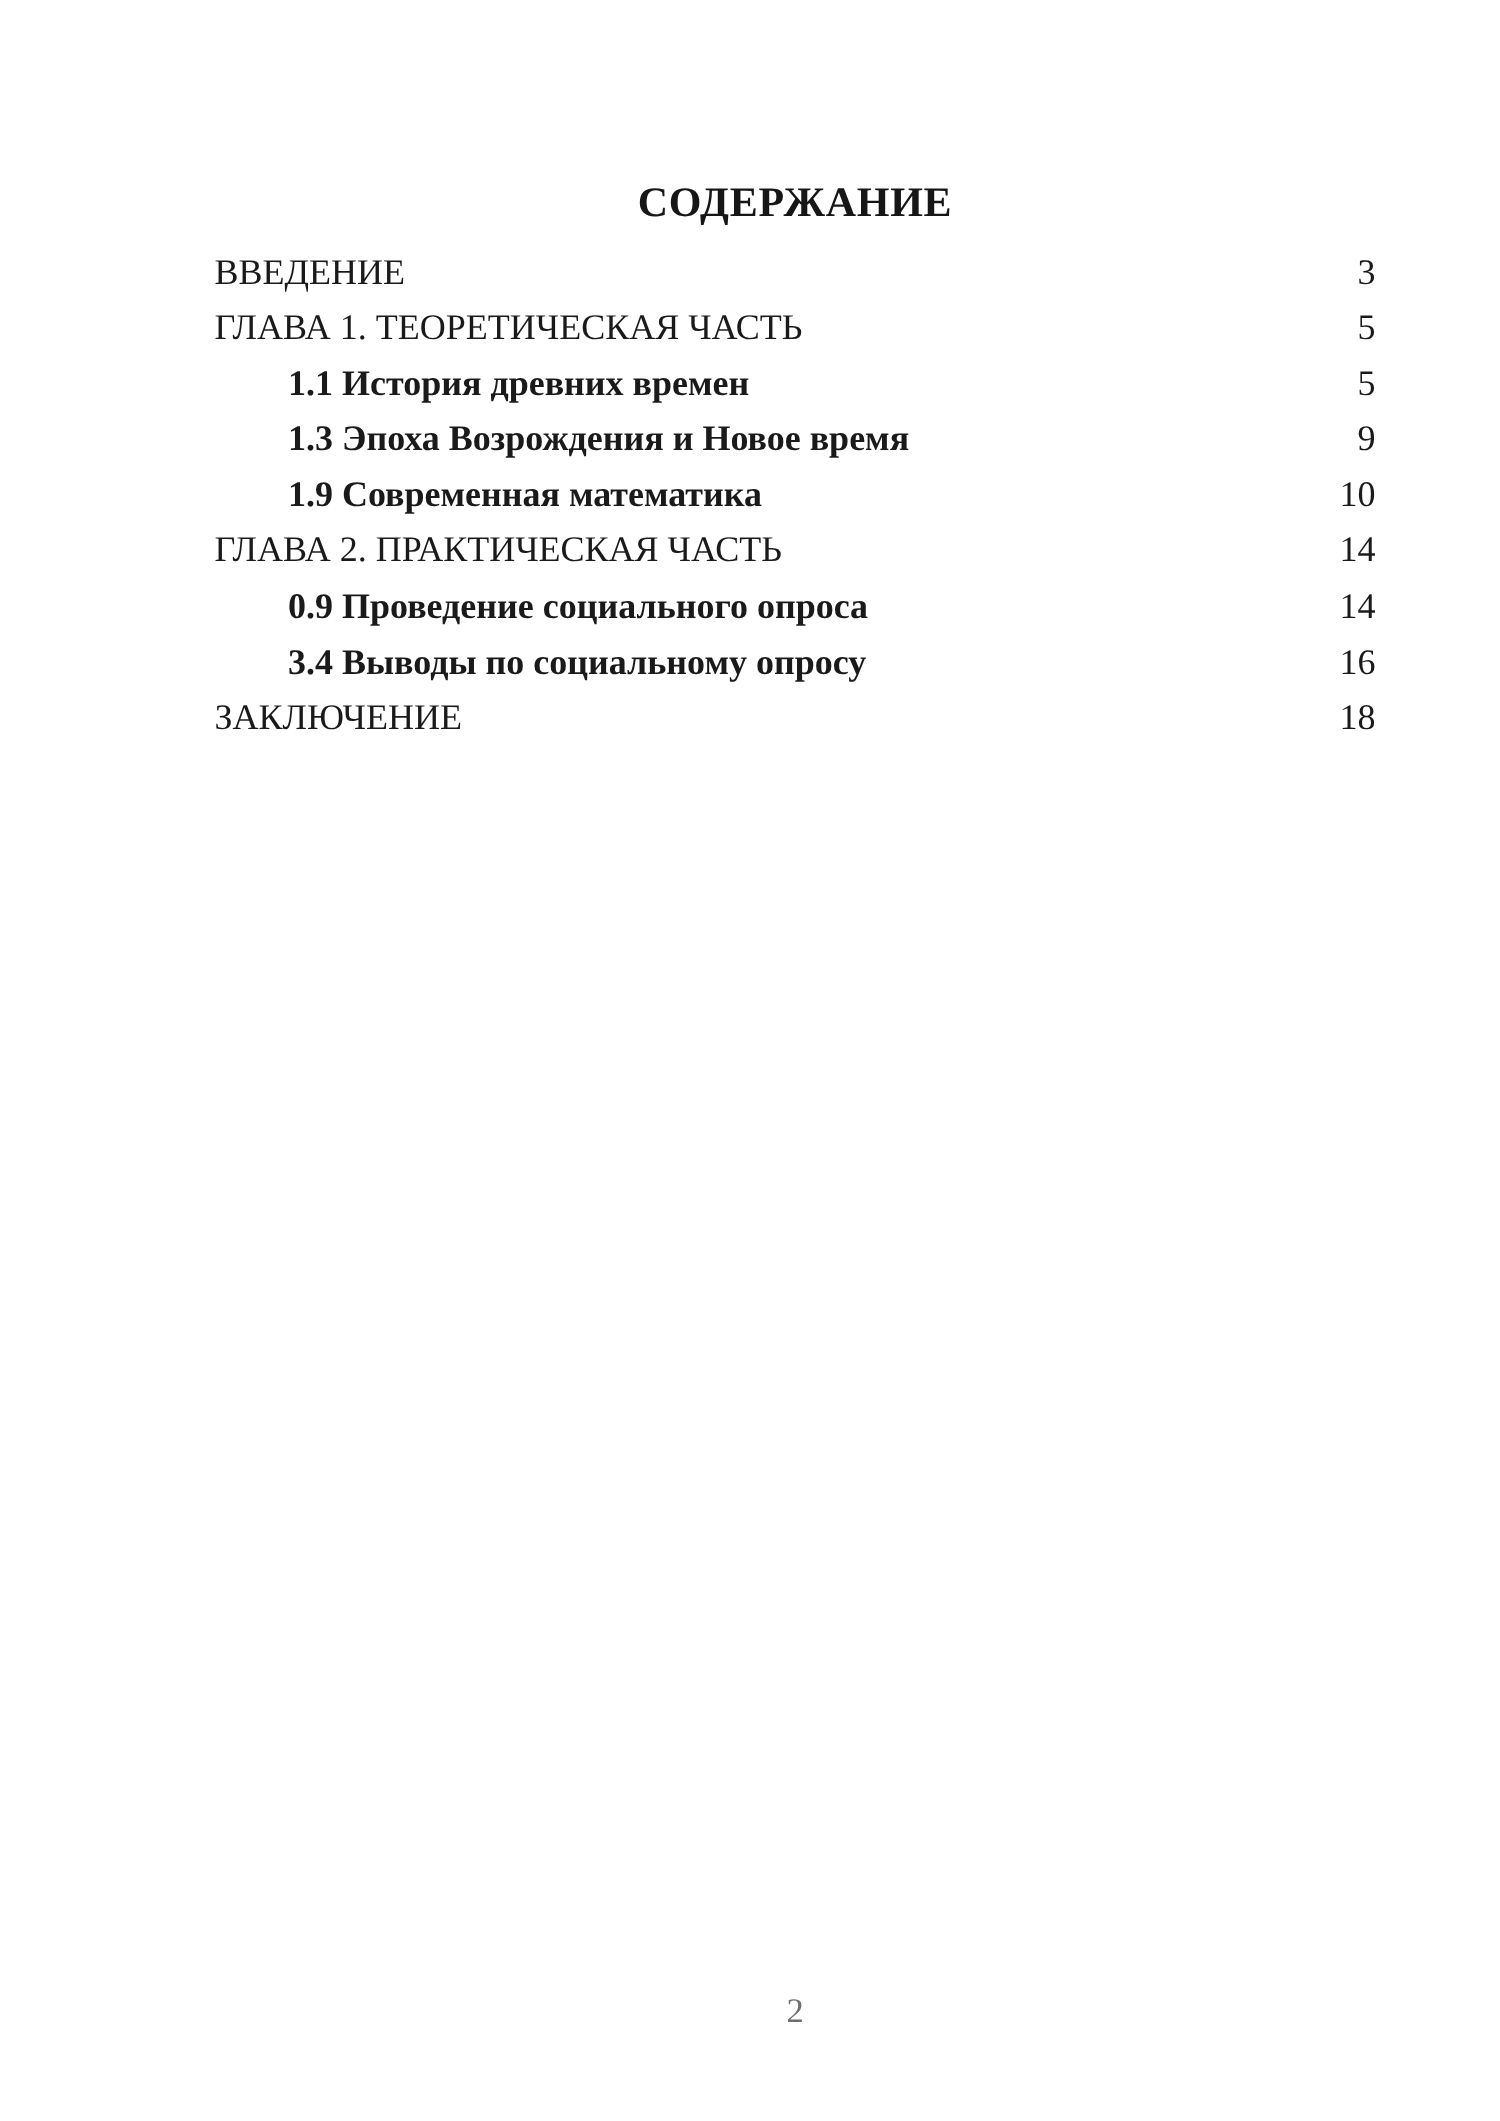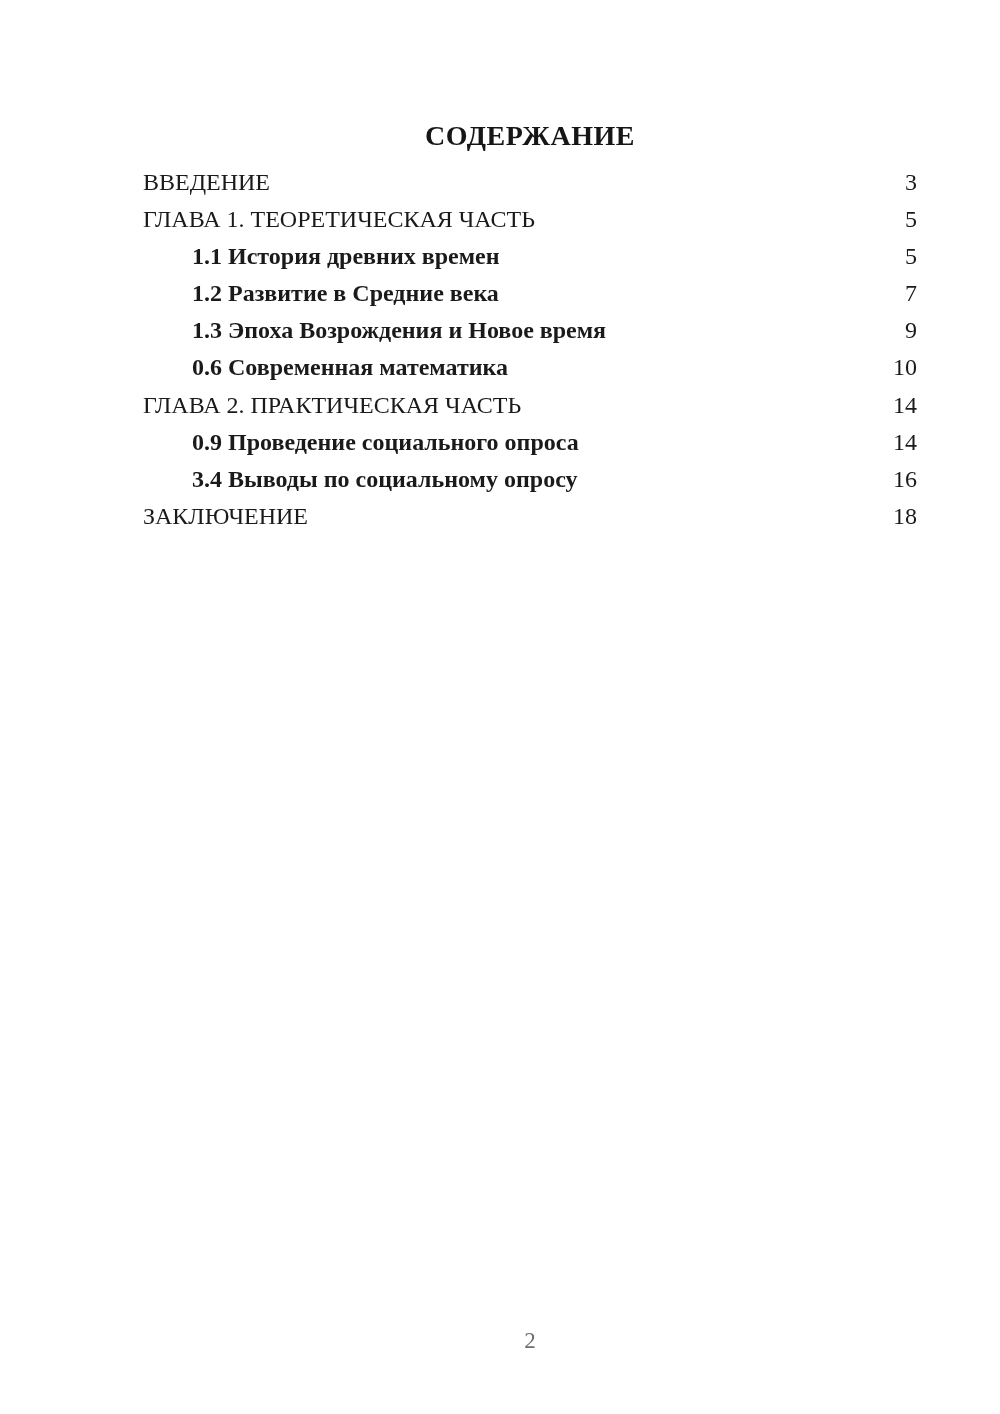--- a/index.html
+++ b/index.html
@@ -83,32 +83,28 @@
     <div class="toc-row">
       <span class="toc-label">ГЛАВА 1. ТЕОРЕТИЧЕСКАЯ ЧАСТЬ</span>
       <span class="toc-page">5</span>
     </div>
 
     <div class="toc-row sub">
       <span class="toc-label">1.1 История древних времен</span>
       <span class="toc-page">5</span>
     </div>
 
-    <div class="toc-row sub">
-      <span class="toc-label">1.2 Развитие в Средние века</span>
-      <span class="toc-page">7</span>
-    </div>
 
     <div class="toc-row sub">
       <span class="toc-label">1.3 Эпоха Возрождения и Новое время</span>
       <span class="toc-page">9</span>
     </div>
 
     <div class="toc-row sub">
-      <span class="toc-label">0.6 Современная математика</span>
+      <span class="toc-label">1.9 Современная математика</span>
       <span class="toc-page">10</span>
     </div>
 
     <div class="toc-row">
       <span class="toc-label">ГЛАВА 2. ПРАКТИЧЕСКАЯ ЧАСТЬ</span>
       <span class="toc-page">14</span>
     </div>
 
     <div class="toc-row sub">
       <span class="toc-label">0.9 Проведение социального опроса</span>

